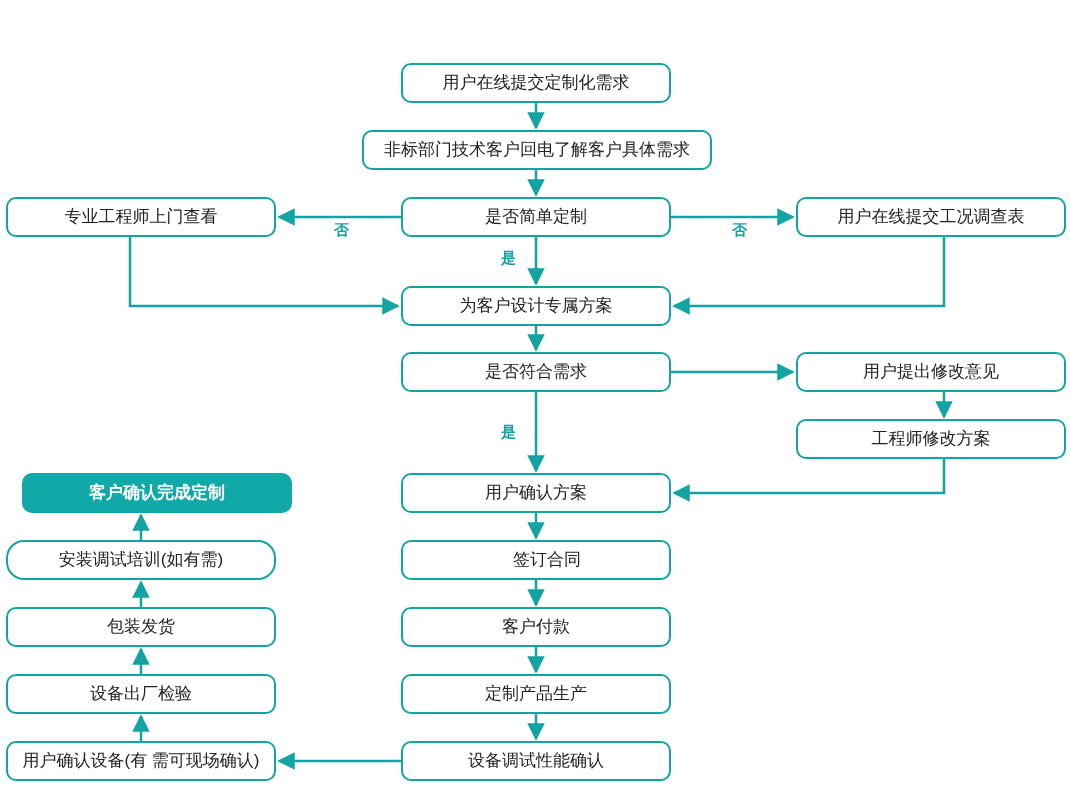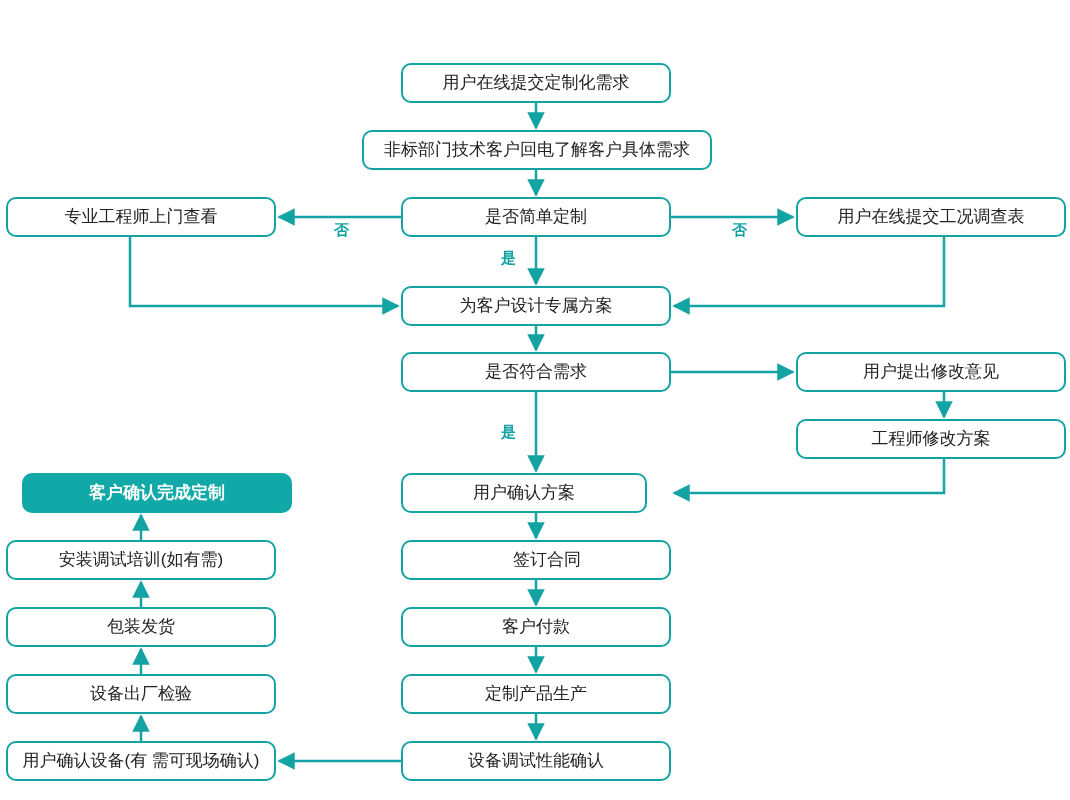--- a/index.html
+++ b/index.html
@@ -141,21 +141,21 @@
   </div>
 
   <div class="node" style="left:796px; top:335px; width:270px; height:40px;">
     <span>用户提出修改意见</span>
   </div>
 
   <div class="node" style="left:796px; top:402px; width:270px; height:40px;text-align:center;">
     <span>工程师修改方案</span>
   </div>
 
-  <div class="node" style="left:401px; top:456px; width:246px; height:40px;">
+  <div class="node" style="left:401px; top:456px; width:270px; height:40px;">
     <span>用户确认方案</span>
   </div>
 
   <div class="node" style="left:401px; top:523px; width:270px; height:40px;padding-left:22px;">
     <span>签订合同</span>
   </div>
 
   <div class="node" style="left:401px; top:590px; width:270px; height:40px;">
     <span>客户付款</span>
   </div>
@@ -173,21 +173,21 @@
   </div>
 
   <div class="node" style="left:6px; top:657px; width:270px; height:40px;">
     <span>设备出厂检验</span>
   </div>
 
   <div class="node" style="left:6px; top:590px; width:270px; height:40px;">
     <span>包装发货</span>
   </div>
 
-  <div class="node" style="left:6px; top:523px; width:270px; height:40px;">
+  <div class="node" style="left:6px; top:523px; width:270px; height:40px;border-radius:18px;">
     <span>安装调试培训(如有需)</span>
   </div>
 
   <div class="node filled" style="left:22px; top:456px; width:270px; height:40px;">
     <span>客户确认完成定制</span>
   </div>
 
   <div class="edge-label" style="left:334px; top:204px;">否</div>
   <div class="edge-label" style="left:732px; top:204px;">否</div>
   <div class="edge-label" style="left:501px; top:232px;">是</div>

